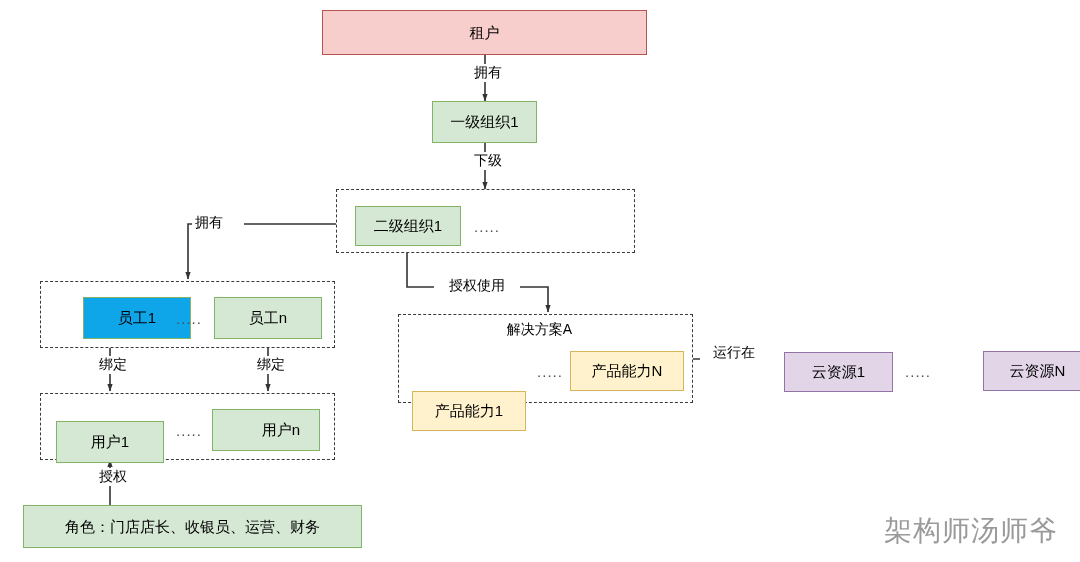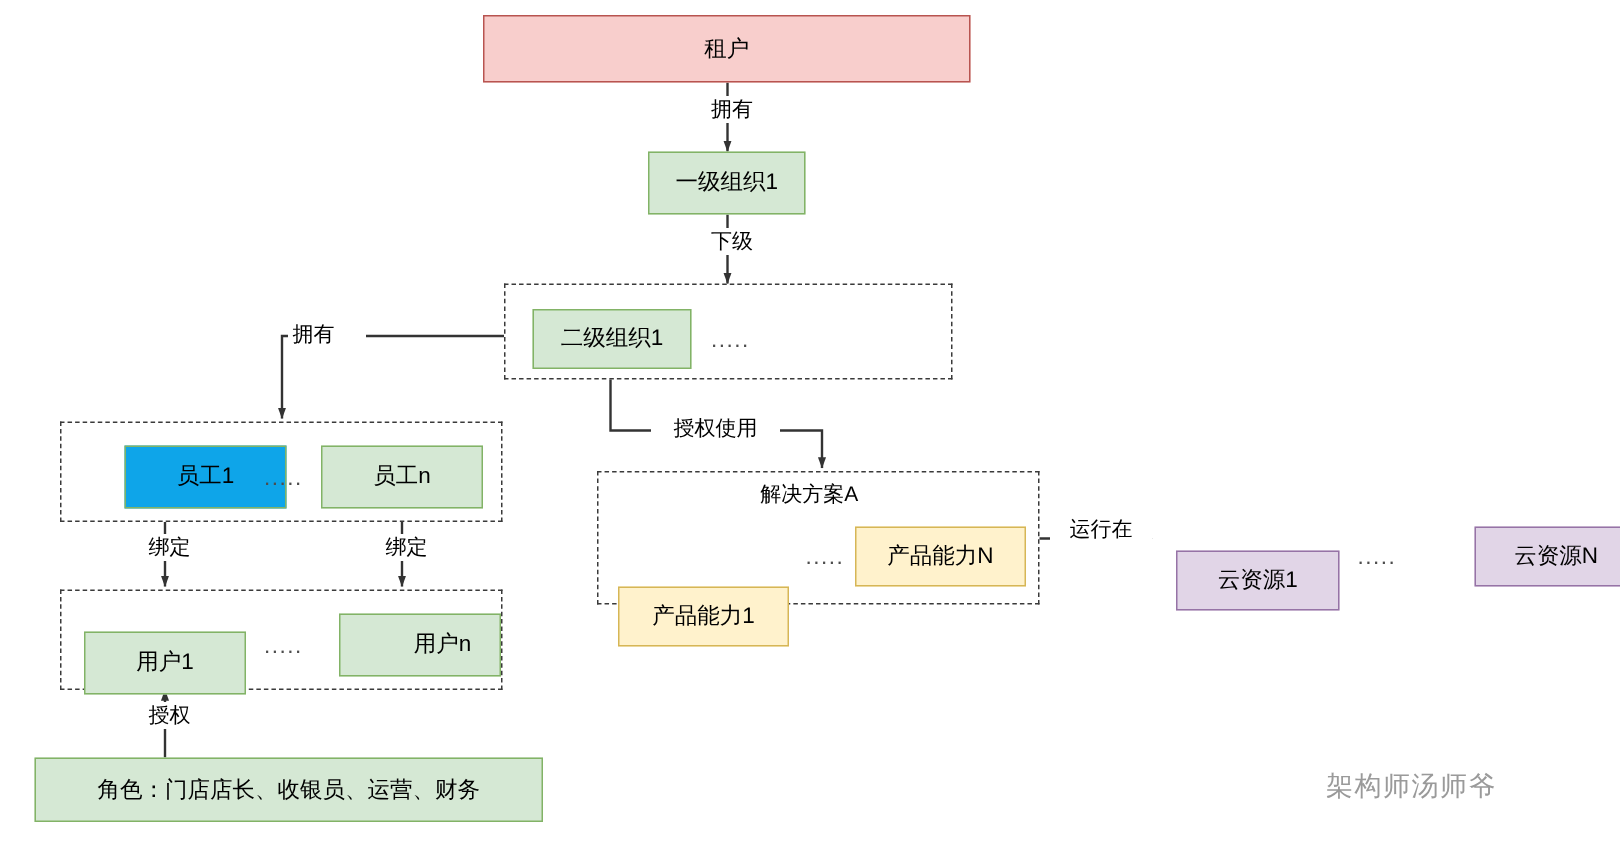--- a/index.html
+++ b/index.html
@@ -67,21 +67,21 @@
     position: absolute;
     font-size: 14px;
     color: #000;
     background: #ffffff;
     padding: 0 3px;
     white-space: nowrap;
     text-align: center;
   }
   .watermark {
     position: absolute;
-    font-size: 18px;
+    font-size: 28px;
     color: #9a9a9a;
     font-family: "DejaVu Serif", "Liberation Serif", serif;
     white-space: nowrap;
     letter-spacing: 1px;
   }
 </style>
 </head>
 <body>
 
 <div id="canvas">
@@ -139,42 +139,42 @@
     <span>员工n</span>
   </div>
 
   <div class="group" style="left:40px; top:393px; width:295px; height:67px;"></div>
   <div class="node" style="left:56px; top:409px; width:108px; height:42px; background:#d5e8d4; border-color:#82b366;margin-top:12px;">
     <span>用户1</span>
   </div>
   <div class="ellipsis" style="left:164px; top:409px; width:50px; height:42px;">
     <span>.....</span>
   </div>
-  <div class="node" style="left:226px; top:409px; width:108px; height:42px; background:#d5e8d4; border-color:#82b366;padding-left:30px;">
+  <div class="node" style="left:212px; top:409px; width:108px; height:42px; background:#d5e8d4; border-color:#82b366;padding-left:30px;">
     <span>用户n</span>
   </div>
 
   <div class="node" style="left:23px; top:505px; width:339px; height:43px; background:#d5e8d4; border-color:#82b366;">
     <span>角色：门店店长、收银员、运营、财务</span>
   </div>
 
   <div class="group" style="left:398px; top:314px; width:295px; height:89px;">
     <div class="group-title">解决方案A</div>
   </div>
   <div class="node" style="left:412px; top:351px; width:114px; height:40px; background:#fff2cc; border-color:#d6b656;margin-top:40px;">
     <span>产品能力1</span>
   </div>
   <div class="ellipsis" style="left:526px; top:351px; width:48px; height:40px;">
     <span>.....</span>
   </div>
   <div class="node" style="left:570px; top:351px; width:114px; height:40px; background:#fff2cc; border-color:#d6b656;">
     <span>产品能力N</span>
   </div>
 
-  <div class="node" style="left:784px; top:367px; width:109px; height:40px; background:#e1d5e7; border-color:#9673a6;">
+  <div class="node" style="left:784px; top:352px; width:109px; height:40px; background:#e1d5e7; border-color:#9673a6;">
     <span>云资源1</span>
   </div>
   <div class="ellipsis" style="left:893px; top:351px; width:50px; height:40px;">
     <span>.....</span>
   </div>
   <div class="node" style="left:943px; top:351px; width:109px; height:40px; background:#e1d5e7; border-color:#9673a6;margin-left:40px;">
     <span>云资源N</span>
   </div>
 
   <div class="edge-label" style="left:455px; top:64px; width:60px;">

